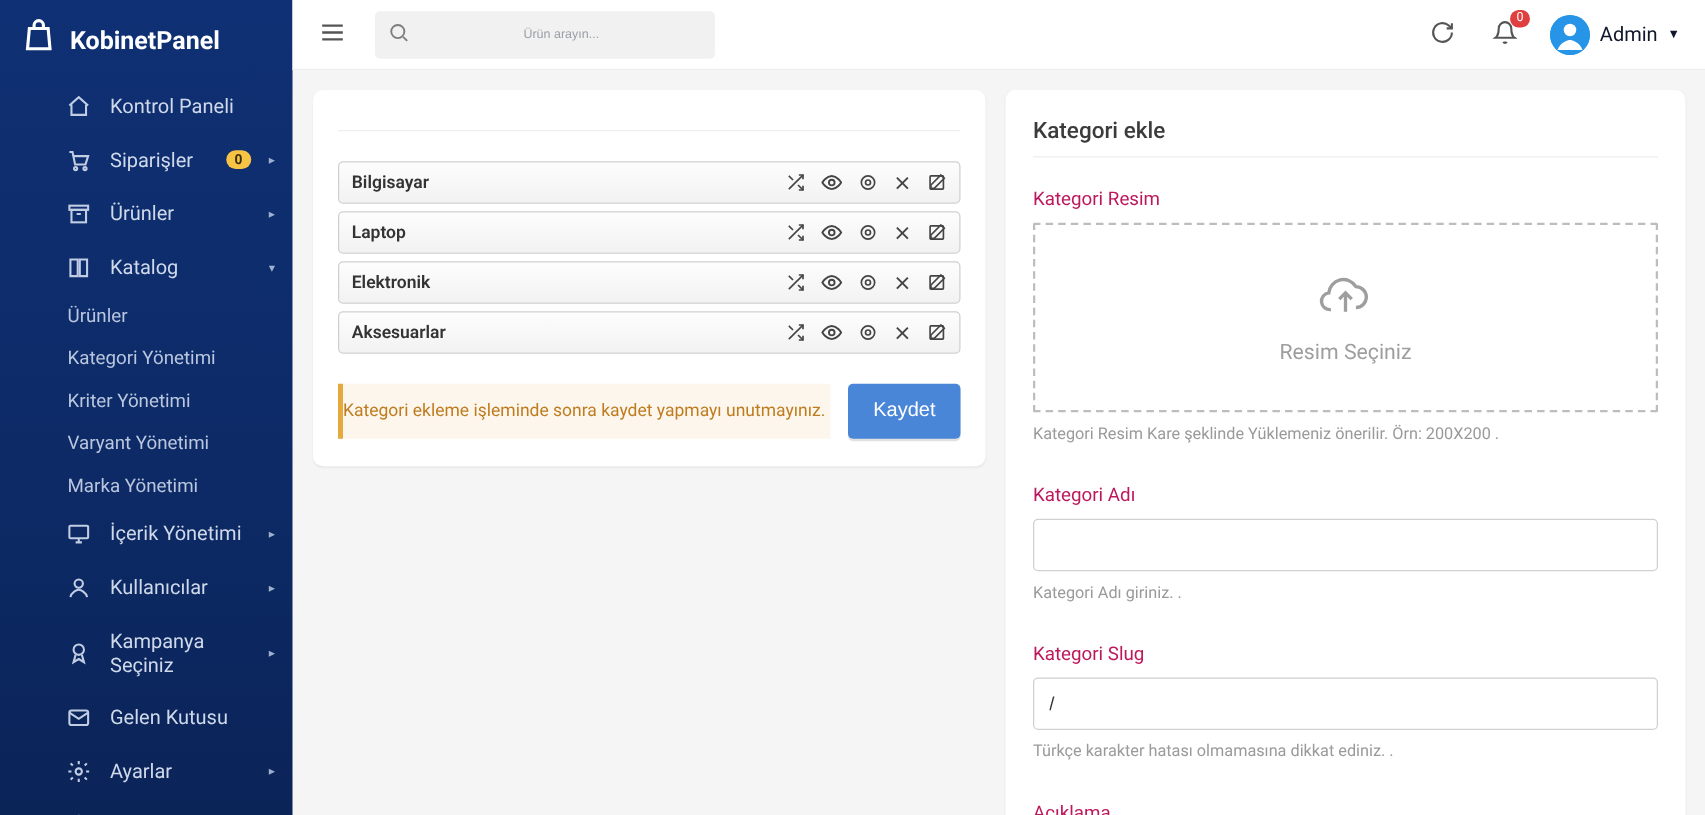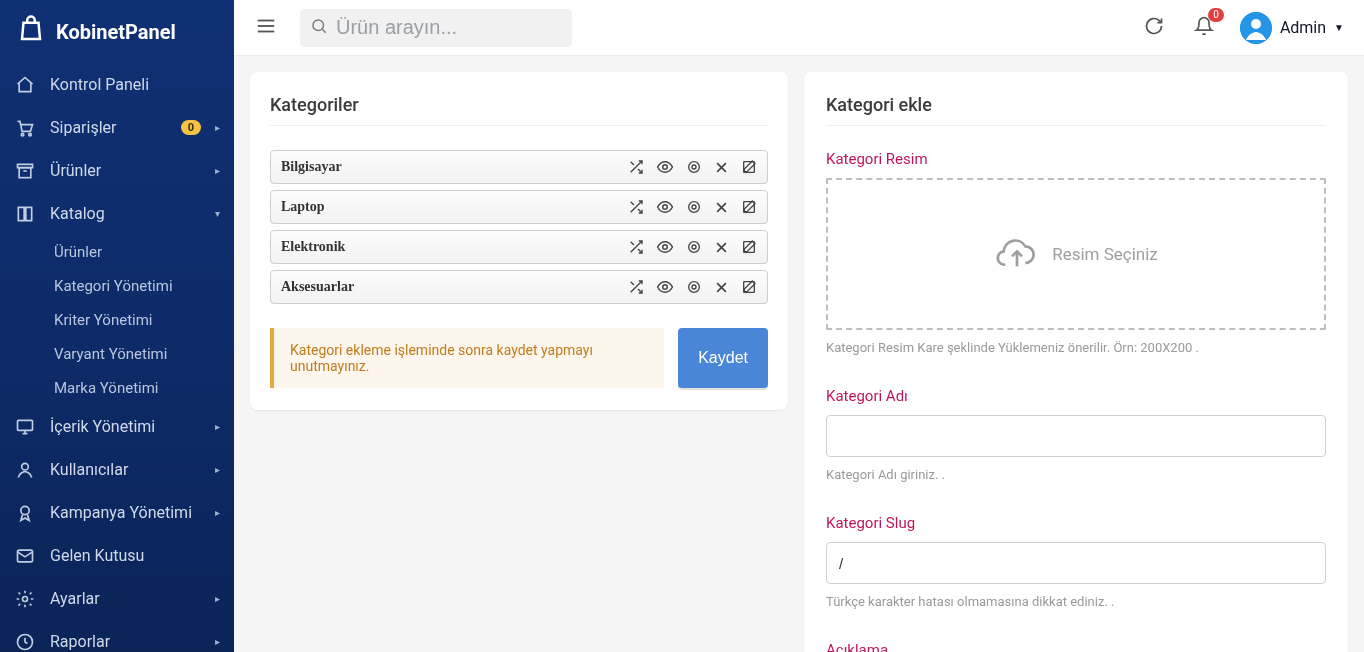--- a/index.html
+++ b/index.html
@@ -6,61 +6,61 @@
   html, body { height: 100%; font-family: -apple-system, BlinkMacSystemFont, "Segoe UI", Roboto, Helvetica, Arial, sans-serif; background:#f5f5f5; color:#333; font-size:14px;}
   body { width:1364px; height:652px; overflow:hidden; }
 
   .app { display:flex; height:652px; }
 
   
   .sidebar { width:234px; flex:0 0 234px; background:linear-gradient(180deg,#0f3074 0%, #0d2a66 60%, #0b2458 100%); color:#cfd9ea; display:flex; flex-direction:column; }
   .brand { display:flex; align-items:center; gap:10px; padding:14px 16px 14px 16px; color:#fff; font-weight:700; font-size:20px;}
   .brand svg { flex:0 0 auto;}
   .nav { flex:1; overflow-y:auto; }
-  .nav-item { display:flex; align-items:center; gap:14px; padding:11.5px 14px; cursor:pointer; position:relative; color:#cfd9ea;}
+  .nav-item { display:flex; align-items:center; gap:14px; padding:11.5px 14px; cursor:pointer; position:relative; color:#cfd9ea;margin-left:38px;}
   .nav-item .label { flex:1; font-size:16px; }
   .nav-item .chev { font-size:10px; color:#9fb0cf; }
   .nav-item .icon { width:22px; display:flex; align-items:center; justify-content:center; color:#c1cde2;}
   .nav-badge { background:#f6c344; color:#3a2e09; font-size:11px; font-weight:700; border-radius:10px; padding:1px 7px; }
   .nav-sub { padding-left:50px; }
   .nav-sub .nav-sub-item { padding:8px 12px 8px 4px; font-size:15px; color:#b9c6dd; cursor:pointer;}
 
   
   .main { flex:1; display:flex; flex-direction:column; min-width:0;}
   .topbar { height:56px; background:#fff; display:flex; align-items:center; padding:0 16px 0 12px; gap:14px; border-bottom:1px solid #eee;}
   .hamburger { width:40px; height:40px; display:flex; align-items:center; justify-content:center; cursor:pointer; color:#555; border-radius:50%;}
   .search { flex:0 0 auto; width:272px; height:38px; background:#f1f1f1; border-radius:4px; display:flex; align-items:center; padding:0 10px; gap:8px; color:#9aa0a6;}
-  .search input { border:none; background:transparent; outline:none; flex:1; font-size:20px; color:#333;}
+  .search input { border:none; background:transparent; outline:none; flex:1; font-size:10px; color:#333;text-align:center;}
   .search input::placeholder { color:#9aa0a6;}
   .top-spacer { flex:1; }
   .top-icon { width:36px; height:36px; display:flex; align-items:center; justify-content:center; color:#555; cursor:pointer; border-radius:50%; position:relative;}
   .notif-badge { position:absolute; top:-2px; right:-2px; background:#e03f3f; color:#fff; font-size:10px; border-radius:10px; padding:0px 5px; line-height:14px;}
   .avatar { width:32px; height:32px; border-radius:50%; background:#2695e8; display:flex; align-items:center; justify-content:center; overflow:hidden;}
   .user { display:flex; align-items:center; gap:8px; cursor:pointer; color:#0f172a; font-size:16px; padding:4px;}
   .user .caret { font-size:10px; }
 
   .content { flex:1; overflow:auto; padding:16px 16px 16px 16px; display:flex; gap:16px; align-items:flex-start;}
   .card { background:#fff; border-radius:8px; box-shadow:0 1px 2px rgba(0,0,0,0.06); }
   .card-left { width:538px; flex:0 0 538px; padding:22px 20px 22px 20px;}
   .card-right { flex:1; padding:22px 22px 30px 22px;}
   .card h2 { font-size:18px; font-weight:500; color:#3b3b3b; margin-bottom:10px;}
   .card hr { border:none; border-top:1px solid #eee; margin:10px 0 24px 0;}
 
   .cat-list { display:flex; flex-direction:column; gap:6px; }
-  .cat-row { border:1px solid #cfcfcf; border-radius:4px; background:linear-gradient(#fdfdfd,#f2f2f2); display:flex; align-items:center; padding:7px 10px; gap:8px;font-family:Liberation Serif, serif;}
+  .cat-row { border:1px solid #cfcfcf; border-radius:4px; background:linear-gradient(#fdfdfd,#f2f2f2); display:flex; align-items:center; padding:7px 10px; gap:8px;}
   .cat-row .name { flex:1; font-weight:600; color:#333; font-size:14px;}
   .cat-actions { display:flex; gap:12px; color:#444;}
   .cat-actions span { cursor:pointer; display:flex; align-items:center;}
 
   .alert-row { margin-top:24px; display:flex; align-items:stretch; gap:14px;}
-  .alert { flex:1; background:#fdf6ec; border-left:4px solid #e5a93d; color:#bf7c1f; padding:14px 16px; font-size:14px;}
+  .alert { flex:1; background:#fdf6ec; border-left:4px solid #e5a93d; color:#bf7c1f; padding:14px 0; font-size:14px;}
   .btn-primary { background:#4a86d8; color:#fff; border:none; border-radius:4px; padding:0 20px; font-size:16px; cursor:pointer; box-shadow:0 2px 0 rgba(0,0,0,0.12);}
 
   .form-label { font-size:15px; color:#be185d; margin:0 0 10px 0; display:block;}
-  .drop { border:2px dashed #bdbdbd; border-radius:2px; height:152px; display:flex; align-items:center; justify-content:center; gap:12px; color:#9e9e9e; cursor:pointer;}
+  .drop { border:2px dashed #bdbdbd; border-radius:2px; height:152px; display:flex; flex-direction:column; align-items:center; justify-content:center; gap:12px; color:#9e9e9e; cursor:pointer;}
   .drop .drop-text { font-size:17px; color:#9e9e9e;}
   .hint { font-size:13px; color:#9a9a9a; margin-top:10px;}
   .field { margin-top:32px;}
   .input { width:100%; height:42px; border:1px solid #d0d0d0; border-radius:4px; padding:0 12px; font-size:15px; color:#333;}
 
   
   .content::-webkit-scrollbar { width:10px;}
   .content::-webkit-scrollbar-thumb { background:#d0d0d0; border-radius:5px;}
 </style>
 </head>
@@ -154,21 +154,21 @@
 
     <span class="chev">▸</span>
   </div>
         <div class="nav-item">
     <span class="icon">
             <svg width="20" height="20" viewBox="0 0 24 24" fill="none" stroke="currentColor" stroke-width="2">
               <circle cx="12" cy="9" r="5"></circle>
               <path d="M9 14l-2 7 5-3 5 3-2-7"></path>
             </svg>
           </span>
-    <span class="label">Kampanya Yönetimi</span>
+    <span class="label">Kampanya Seçiniz</span>
 
     <span class="chev">▸</span>
   </div>
         <div class="nav-item">
     <span class="icon">
             <svg width="20" height="20" viewBox="0 0 24 24" fill="none" stroke="currentColor" stroke-width="2">
               <rect x="3" y="5" width="18" height="14" rx="2"></rect>
               <polyline points="3 7 12 13 21 7"></polyline>
             </svg>
           </span>
@@ -248,21 +248,20 @@
             </svg>
         </span>
         <span>Admin</span>
         <span class="caret">▼</span>
       </div>
     </div>
 
     <div class="content">
 
       <section class="card card-left">
-        <h2>Kategoriler</h2>
         <hr>
         <div class="cat-list" id="cat-list">
             <div class="cat-row">
     <span class="name">Bilgisayar</span>
     <span class="cat-actions">
       <span>
                   <svg width="16" height="16" viewBox="0 0 24 24" fill="none" stroke="currentColor" stroke-width="2">
                     <polyline points="16 3 21 3 21 8"></polyline>
                     <line x1="4" y1="20" x2="21" y2="3"></line>
                     <polyline points="21 16 21 21 16 21"></polyline>

